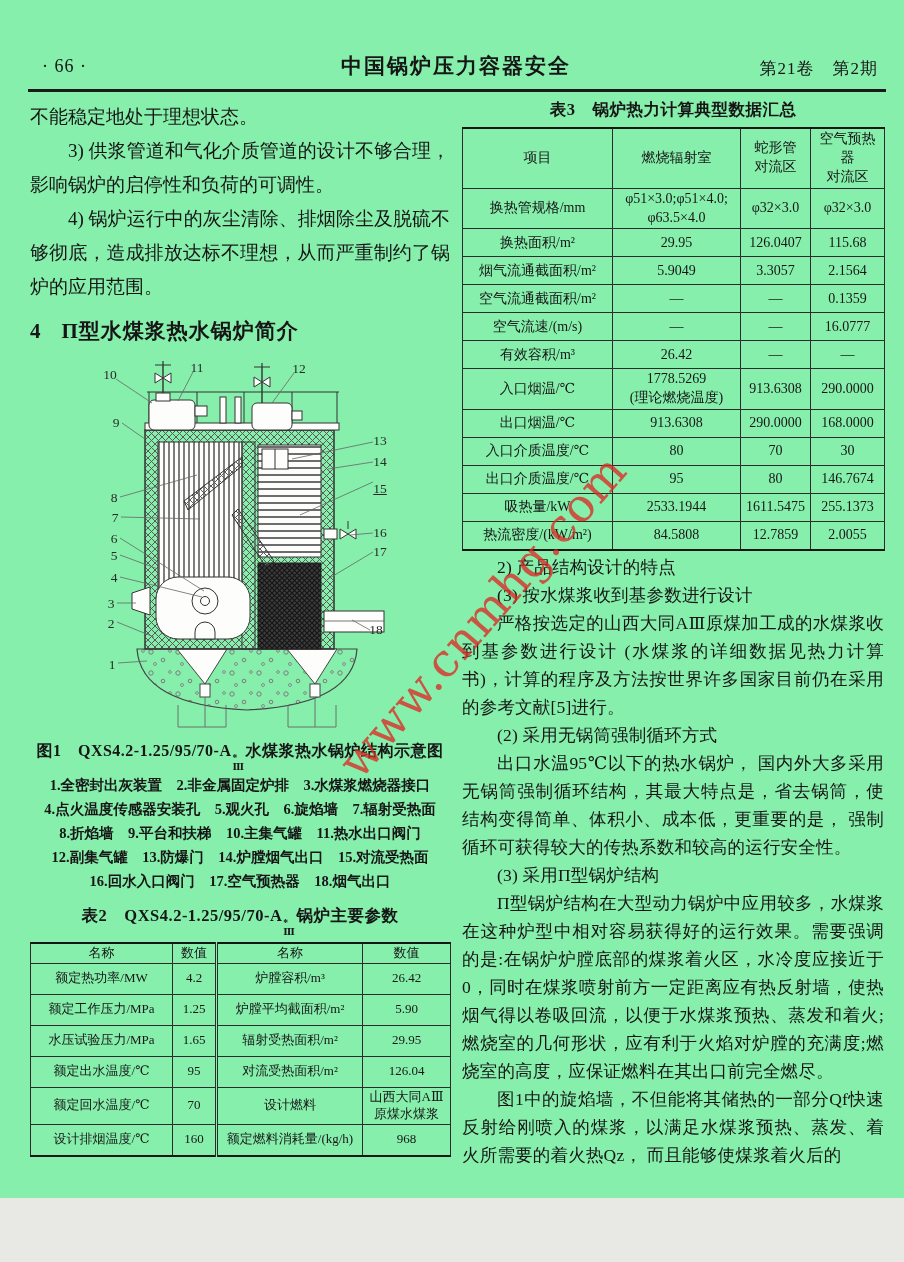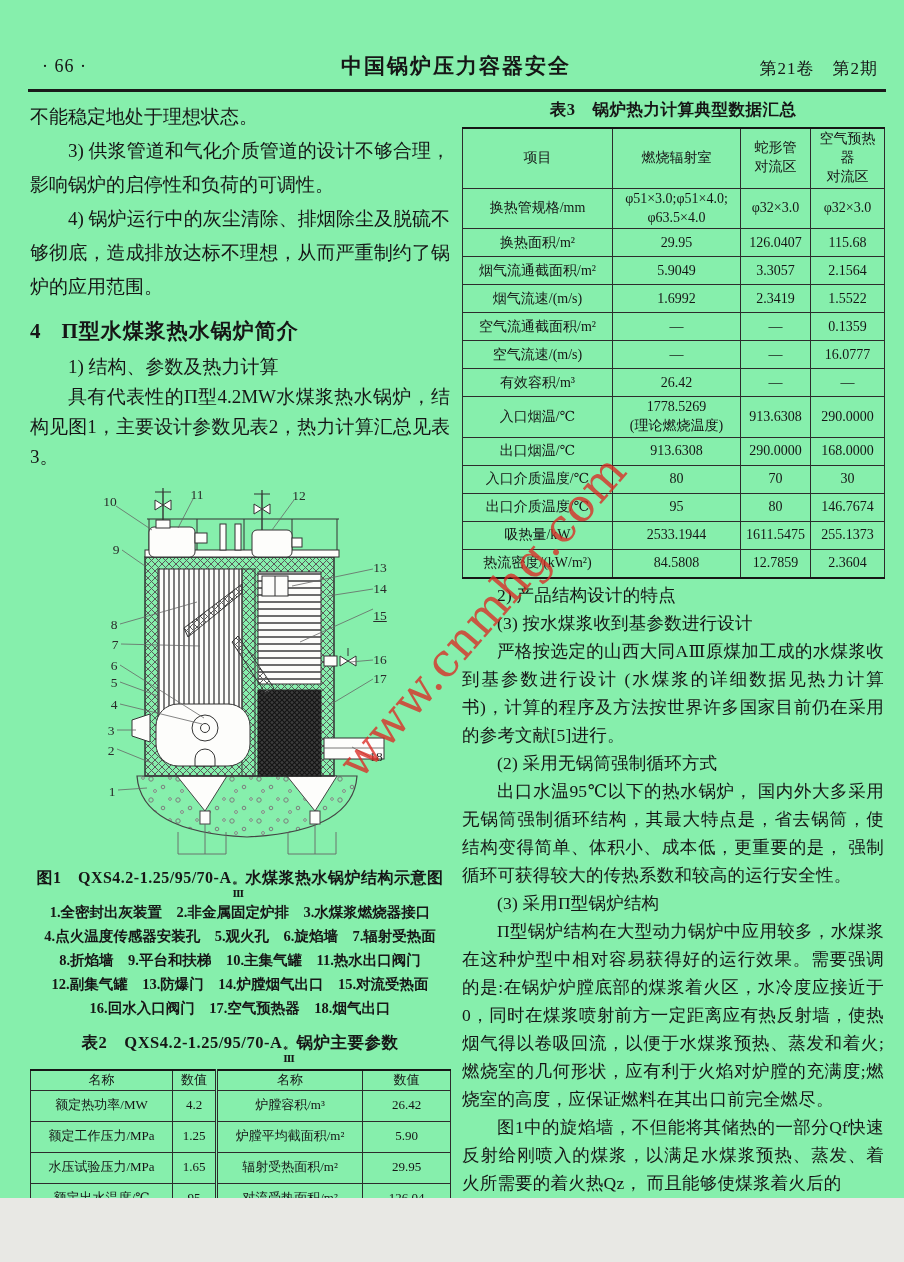--- a/index.html
+++ b/index.html
@@ -63,24 +63,20 @@
 
   <div class="colL">
     <div class="bodyL">
         <p class="">不能稳定地处于理想状态。</p>
         <p class="indent">3) 供浆管道和气化介质管道的设计不够合理，影响锅炉的启停性和负荷的可调性。</p>
         <p class="indent">4) 锅炉运行中的灰尘清除、排烟除尘及脱硫不够彻底，造成排放达标不理想，从而严重制约了锅炉的应用范围。</p>
       </div>
 
     <h2 class="sec"><span class="secnum">4</span><span>Π型水煤浆热水锅炉简介</span></h2>
 
-    <div class="bodyL2">
-        <p class="indent">1) 结构、参数及热力计算</p>
-        <p class="indent">具有代表性的Π型4.2MW水煤浆热水锅炉，结构见图1，主要设计参数见表2，热力计算汇总见表3。</p>
-      </div>
 
     <div class="figwrap">
       <svg width="310" height="382" viewBox="0 0 310 382">
         <defs>
           <pattern id="hat" width="7" height="7" patternUnits="userSpaceOnUse">
             <path d="M0 7 L7 0 M0 0 L7 7" stroke="#5a5a5a" stroke-width="1" fill="none"></path>
           </pattern>
           <pattern id="dark" width="5" height="5" patternUnits="userSpaceOnUse">
             <rect width="5" height="5" fill="#3d3d3d"></rect>
             <path d="M0 5 L5 0 M0 0 L5 5" stroke="#141414" stroke-width="1.2"></path>
@@ -308,26 +304,20 @@
             <td>126.0407</td>
             <td>115.68</td>
           </tr>
           <tr>
             <td>烟气流通截面积/m²</td>
             <td>5.9049</td>
             <td>3.3057</td>
             <td>2.1564</td>
           </tr>
           <tr>
-            <td>烟气流速/(m/s)</td>
-            <td>1.6992</td>
-            <td>2.3419</td>
-            <td>1.5522</td>
-          </tr>
-          <tr>
             <td>空气流通截面积/m²</td>
             <td>—</td>
             <td>—</td>
             <td>0.1359</td>
           </tr>
           <tr>
             <td>空气流速/(m/s)</td>
             <td>—</td>
             <td>—</td>
             <td>16.0777</td>
@@ -366,21 +356,21 @@
           <tr>
             <td>吸热量/kW</td>
             <td>2533.1944</td>
             <td>1611.5475</td>
             <td>255.1373</td>
           </tr>
           <tr>
             <td>热流密度/(kW/m²)</td>
             <td>84.5808</td>
             <td>12.7859</td>
-            <td>2.3604</td>
+            <td>2.0055</td>
           </tr>
         </tbody>
     </table>
     <div class="parasR" style="margin-top:2px;">
         <p class="indent">2) 产品结构设计的特点</p>
         <p class="indent">(3) 按水煤浆收到基参数进行设计</p>
         <p class="indent">严格按选定的山西大同AⅢ原煤加工成的水煤浆收到基参数进行设计 (水煤浆的详细数据见热力计算书)，计算的程序及方法按世界许多国家目前仍在采用的参考文献[5]进行。</p>
         <p class="indent">(2) 采用无锅筒强制循环方式</p>
         <p class="indent">出口水温95℃以下的热水锅炉， 国内外大多采用无锅筒强制循环结构，其最大特点是，省去锅筒，使结构变得简单、体积小、成本低，更重要的是， 强制循环可获得较大的传热系数和较高的运行安全性。</p>
         <p class="indent">(3) 采用Π型锅炉结构</p>

